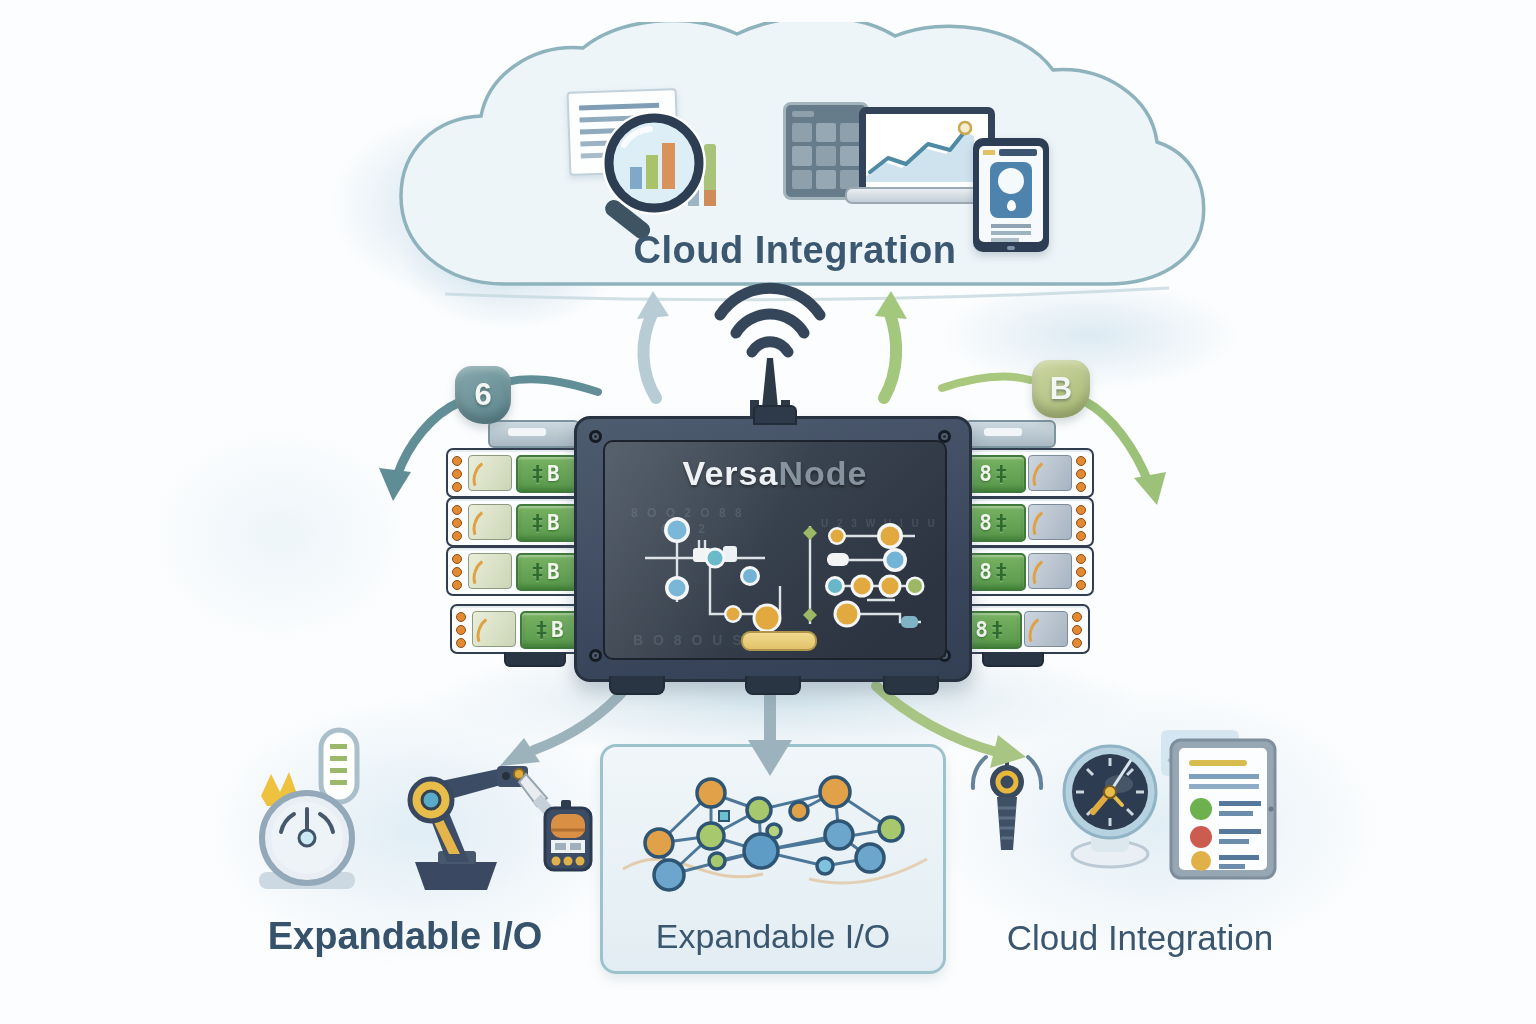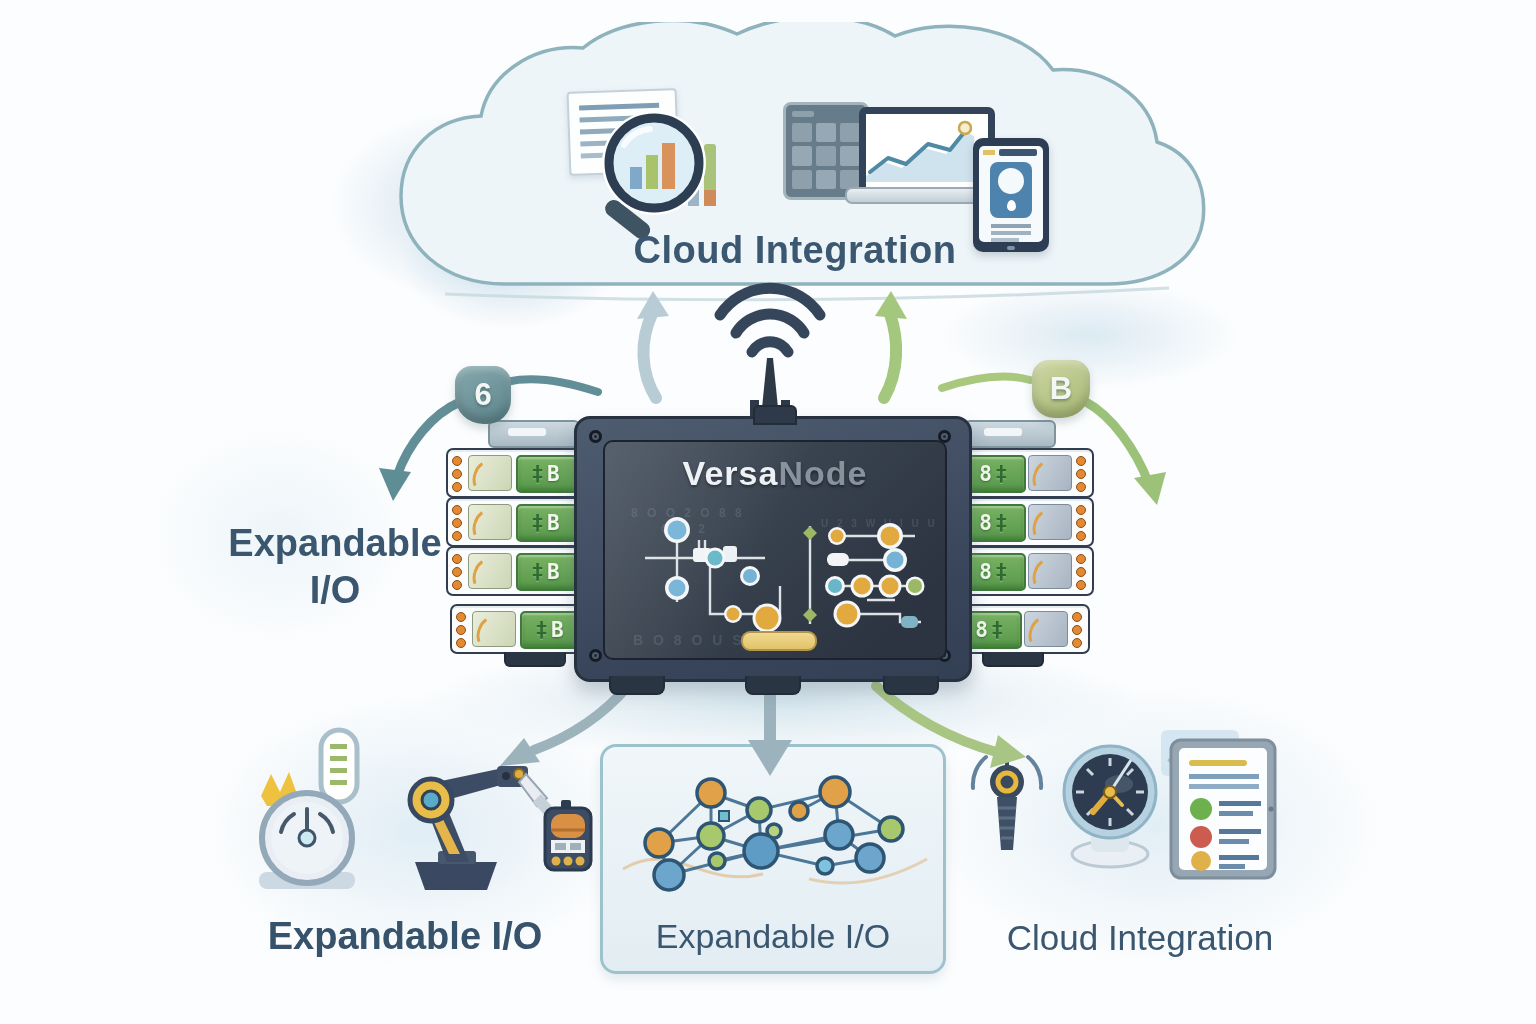--- a/index.html
+++ b/index.html
@@ -382,22 +382,20 @@
       </svg>
 
       <div class="abs pill" style="left:136px;top:189px;width:72px;height:16px;"></div>
     </div>
 
     <div class="foot" style="left:32px;top:257px;"></div>
     <div class="foot" style="left:168px;top:257px;"></div>
     <div class="foot" style="left:306px;top:257px;"></div>
   </div>
 
-  <div class="abs side-label" style="left:195px;top:520px;width:280px;text-align:center;z-index:5;">Expandable
-I/O</div>
 
   <div class="abs" style="left:235px;top:712px;width:360px;height:185px;">
     <svg width="360" height="185" viewBox="0 0 360 185">
       <g>
         <rect x="86" y="18" width="36" height="72" rx="18" fill="#ffffff" stroke="#a9bfca" stroke-width="5"></rect>
         <rect x="95" y="32" width="17" height="5" fill="#9cb86a"></rect>
         <rect x="95" y="44" width="17" height="5" fill="#9cb86a"></rect>
         <rect x="95" y="56" width="17" height="5" fill="#9cb86a"></rect>
         <rect x="95" y="68" width="17" height="5" fill="#9cb86a"></rect>
       </g>

